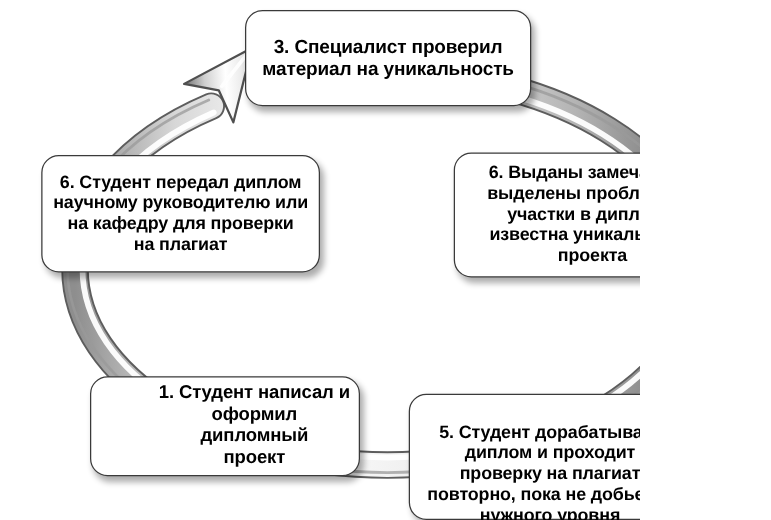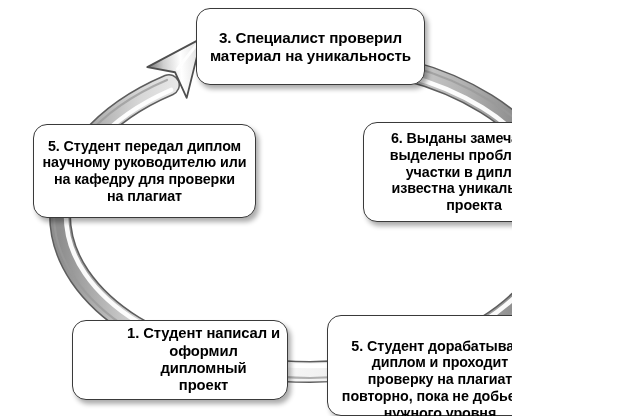--- a/index.html
+++ b/index.html
@@ -45,21 +45,21 @@
   
   #node-3{ left:196px; top:8px;  width:229px; height:77px; }
   #node-3 .txt{ font-size:15.2px; }
 
   #node-2{ left:33px;  top:124px; width:223px; height:94px; }
   #node-2 .txt{ font-size:14.3px; }
 
   #node-4{ left:363px; top:122px; width:222px; height:100px; }
   #node-4 .txt{ font-size:14.3px; }
 
-  #node-1{ left:72px;  top:320px; width:216px; height:80px;padding-left:47px; }
+  #node-1{ left:72px;  top:301px; width:216px; height:80px;padding-left:47px; }
   #node-1 .txt{ font-size:14.8px; }
 
   #node-5{ left:327px; top:315px; width:226px; height:101px; }
   #node-5 .txt{ font-size:14.3px;margin-top:28px; }
 </style>
 </head>
 <body>
 
 <div id="stage">
 
@@ -124,21 +124,21 @@
       <path d="M 0 -24 L 0 9" stroke="#ffffff" stroke-width="3" opacity="0.9" stroke-linecap="round"></path>
     </g>
   </svg>
 
   <div class="node" id="node-3">
     <span class="txt">3. Специалист проверил
 материал на уникальность</span>
   </div>
 
   <div class="node" id="node-2">
-    <span class="txt">5. Студент передал диплом
+    <span class="txt">6. Студент передал диплом
 научному руководителю или
 на кафедру для проверки
 на плагиат</span>
   </div>
 
   <div class="node" id="node-4">
     <span class="txt">6. Выданы замечания и
 выделены проблемные
 участки в дипломе,
 известна уникальность

